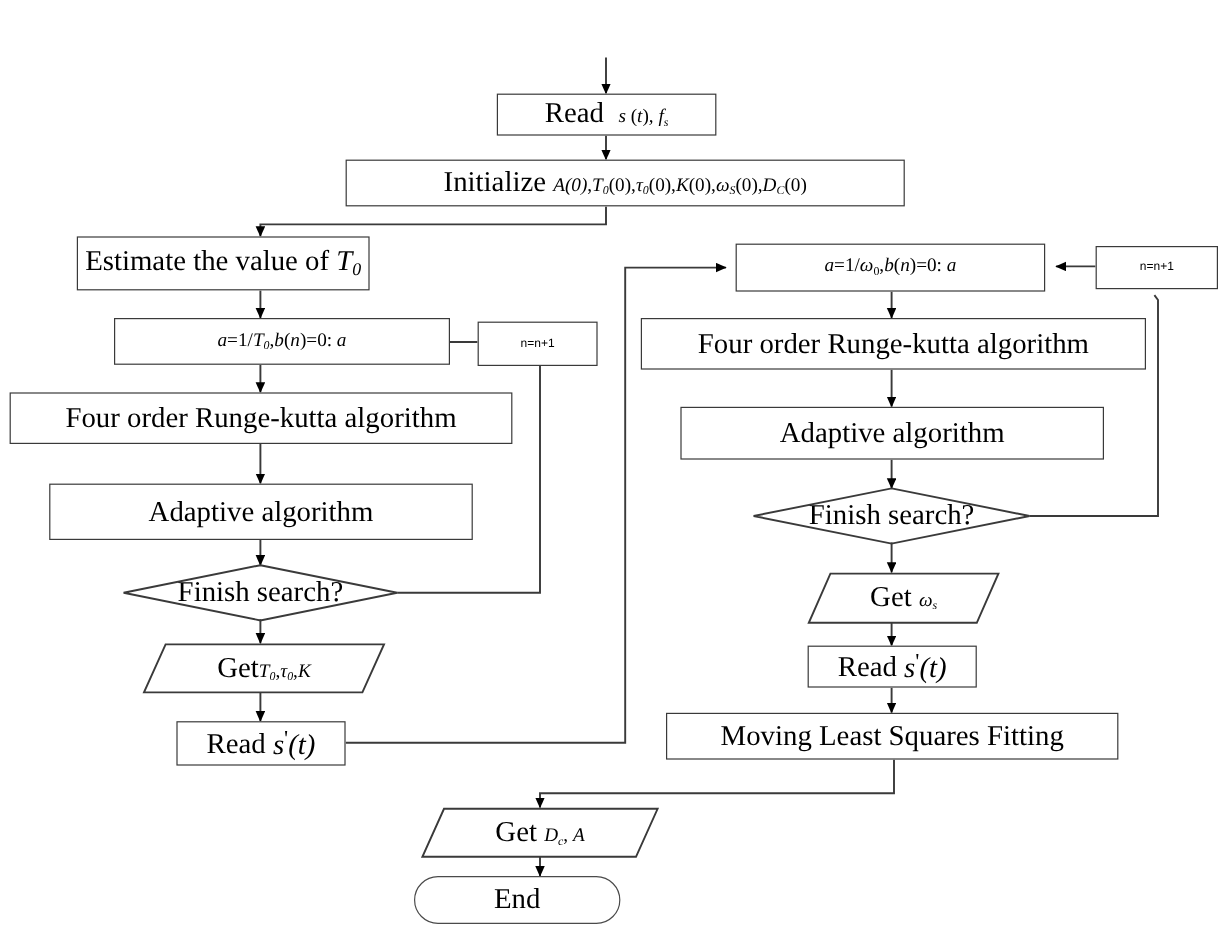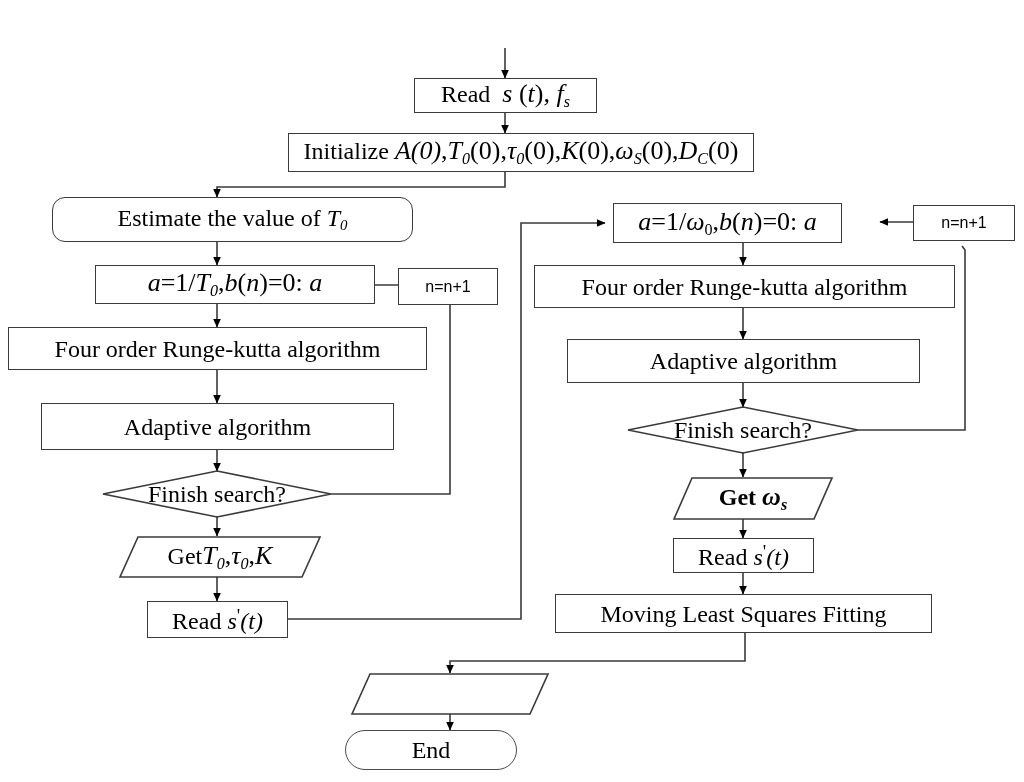--- a/index.html
+++ b/index.html
@@ -47,25 +47,25 @@
     border: none;
   }
   .dlabel {
     background: transparent;
     border: none;
   }
   .t-main {
     font-size: 24px;
   }
   .t-mid {
-    font-size: 26px;
+    font-size: 16px;
     text-align: center;
   }
   .t-small {
-    font-size: 16px;
+    font-size: 10px;
     font-family: "Liberation Sans", sans-serif;
   }
   .mathit {
     font-style: italic;
   }
   .mathup {
     font-style: normal;
   }
   sub {
     font-size: 0.62em;
@@ -149,21 +149,21 @@
 
 
   <div class="node rect t-main" style="left:414px; top:78px; width:183px; height:35px;">
     <span>Read&nbsp;&nbsp;<span class="t-mid mathit">s<span class="mathup">&nbsp;(</span>t<span class="mathup">)</span>,&nbsp;f<sub>s</sub></span></span>
   </div>
 
   <div class="node rect t-main" style="left:288px; top:133px; width:466px; height:39px;">
     <span>Initialize&nbsp;<span class="t-mid mathit">A(0)<span class="mathup">,</span>T<sub>0</sub><span class="mathup">(0),</span>τ<sub>0</sub><span class="mathup">(0),</span>K<span class="mathup">(0),</span>ω<sub>S</sub><span class="mathup">(0),</span>D<sub>C</sub><span class="mathup">(0)</span></span></span>
   </div>
 
-  <div class="node rect t-main" style="left:52px; top:197px; width:361px; height:45px;border-radius:13px;">
+  <div class="node rect t-main" style="left:64px; top:197px; width:244px; height:45px;">
     <span>Estimate the value of <span class="mathit">T<sub>0</sub></span></span>
   </div>
 
   <div class="node rect t-mid" style="left:95px; top:265px; width:280px; height:39px;">
     <span class="mathit">a<span class="mathup">=1/</span>T<sub>0</sub><span class="mathup">,</span>b<span class="mathup">(</span>n<span class="mathup">)=0:</span>&nbsp;a</span>
   </div>
 
   <div class="node rect t-small" style="left:398px; top:268px; width:100px; height:37px;">
     <span>n=n+1</span>
   </div>
@@ -181,50 +181,53 @@
   </div>
 
   <div class="node plabel t-main" style="left:120px; top:537px; width:200px; height:40px;">
     <span>Get<span class="t-mid mathit">T<sub>0</sub><span class="mathup">,</span>τ<sub>0</sub><span class="mathup">,</span>K</span></span>
   </div>
 
   <div class="node rect t-main" style="left:147px; top:601px; width:141px; height:37px;">
     <span>Read <span class="mathit">s<span class="prime">'</span>(t)</span></span>
   </div>
 
-  <div class="node rect t-mid" style="left:613px; top:203px; width:229px; height:40px;">
+  <div class="node rect t-mid" style="left:613px; top:203px; width:258px; height:40px;">
     <span class="mathit">a<span class="mathup">=1/</span>ω<sub class="up">0</sub><span class="mathup">,</span>b<span class="mathup">(</span>n<span class="mathup">)=0:</span>&nbsp;a</span>
   </div>
 
   <div class="node rect t-small" style="left:913px; top:205px; width:102px; height:36px;">
     <span>n=n+1</span>
   </div>
 
   <div class="node rect t-main" style="left:534px; top:265px; width:421px; height:43px;">
     <span>Four order Runge-kutta algorithm</span>
   </div>
 
   <div class="node rect t-main" style="left:567px; top:339px; width:353px; height:44px;">
     <span>Adaptive algorithm</span>
   </div>
 
   <div class="node dlabel t-main" style="left:628px; top:407px; width:230px; height:46px;">
     <span>Finish search?</span>
   </div>
 
-  <div class="node plabel t-main" style="left:674px; top:478px; width:158px; height:41px;font-weight:bold;">
+  <div class="node plabel t-main" style="left:674px; top:478px; width:158px; height:41px;">
     <span>Get&nbsp;<span class="t-mid mathit">ω<sub>s</sub></span></span>
   </div>
 
   <div class="node rect t-main" style="left:673px; top:538px; width:141px; height:35px;">
     <span>Read <span class="mathit">s<span class="prime">'</span>(t)</span></span>
   </div>
 
   <div class="node rect t-main" style="left:555px; top:594px; width:377px; height:39px;">
     <span>Moving Least Squares Fitting</span>
   </div>
 
+  <div class="node plabel t-main" style="left:352px; top:674px; width:196px; height:40px;">
+    <span>Get <span class="t-mid mathit">D<sub>c</sub><span class="mathup">,</span>&nbsp;A</span></span>
+  </div>
 
   <div class="node terminator t-main" style="left:345px; top:730px; width:172px; height:40px;">
     <span>End</span>
   </div>
 
 </div>
 
 </body></html>

